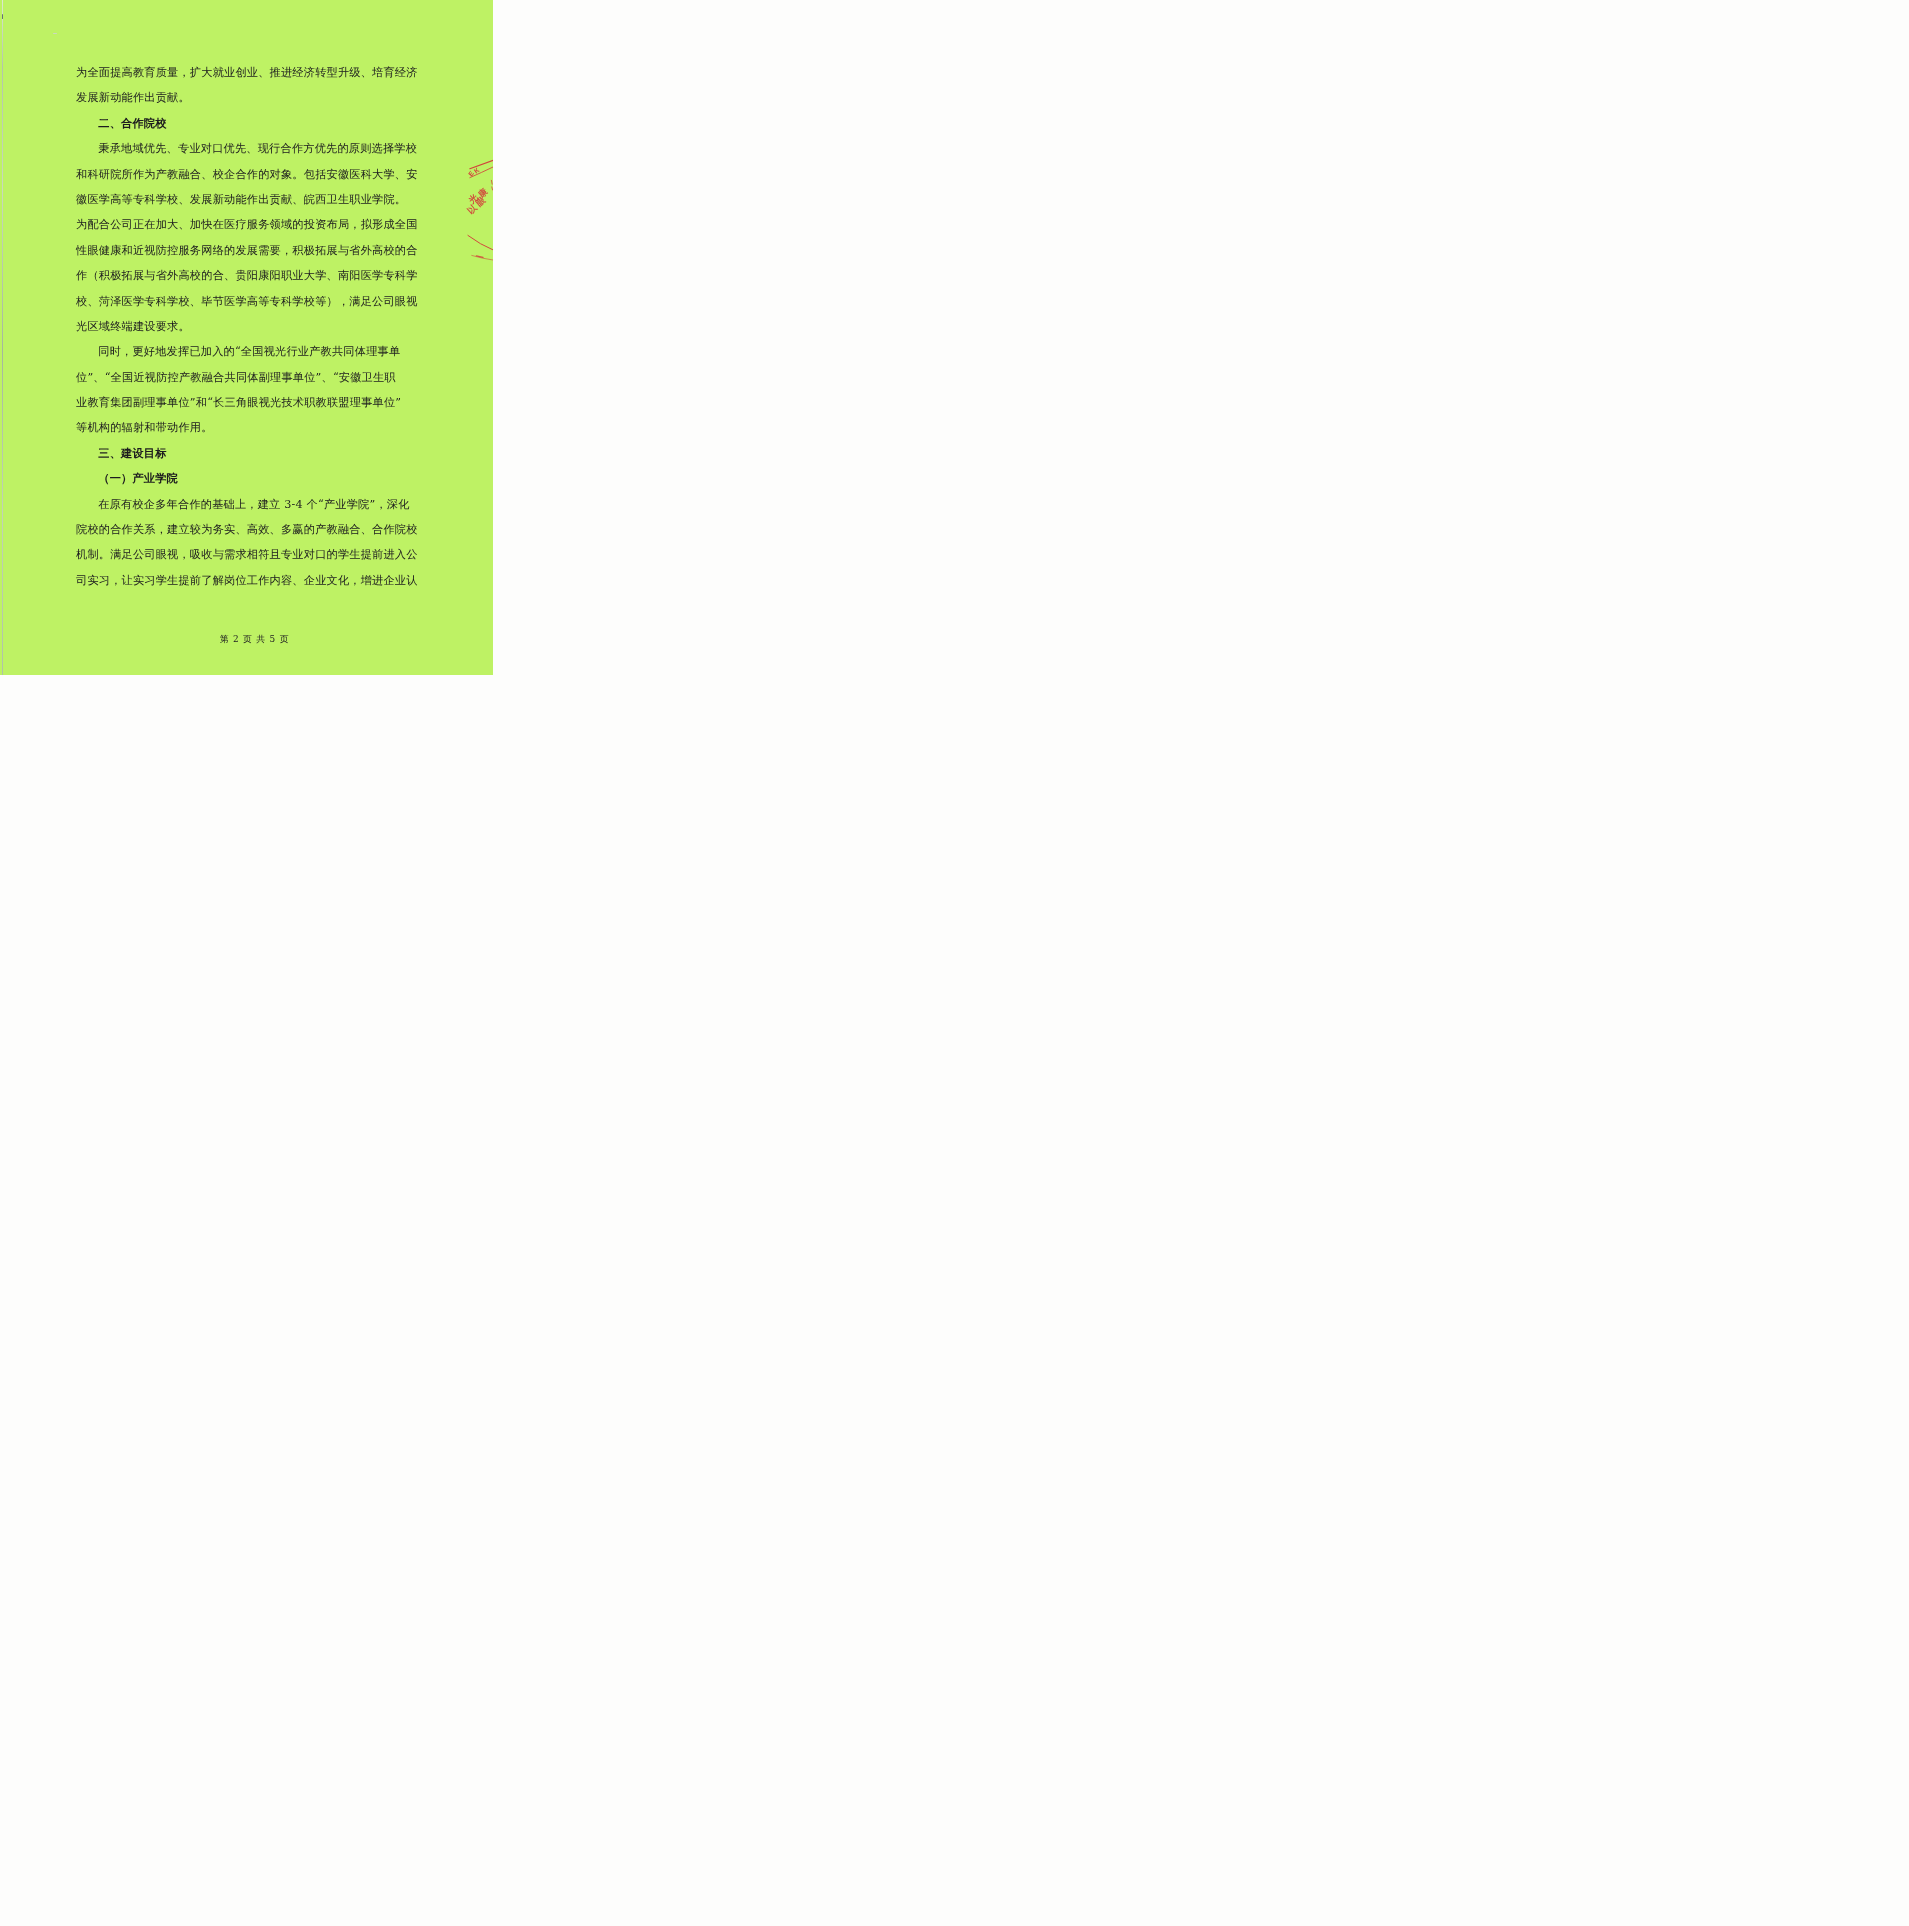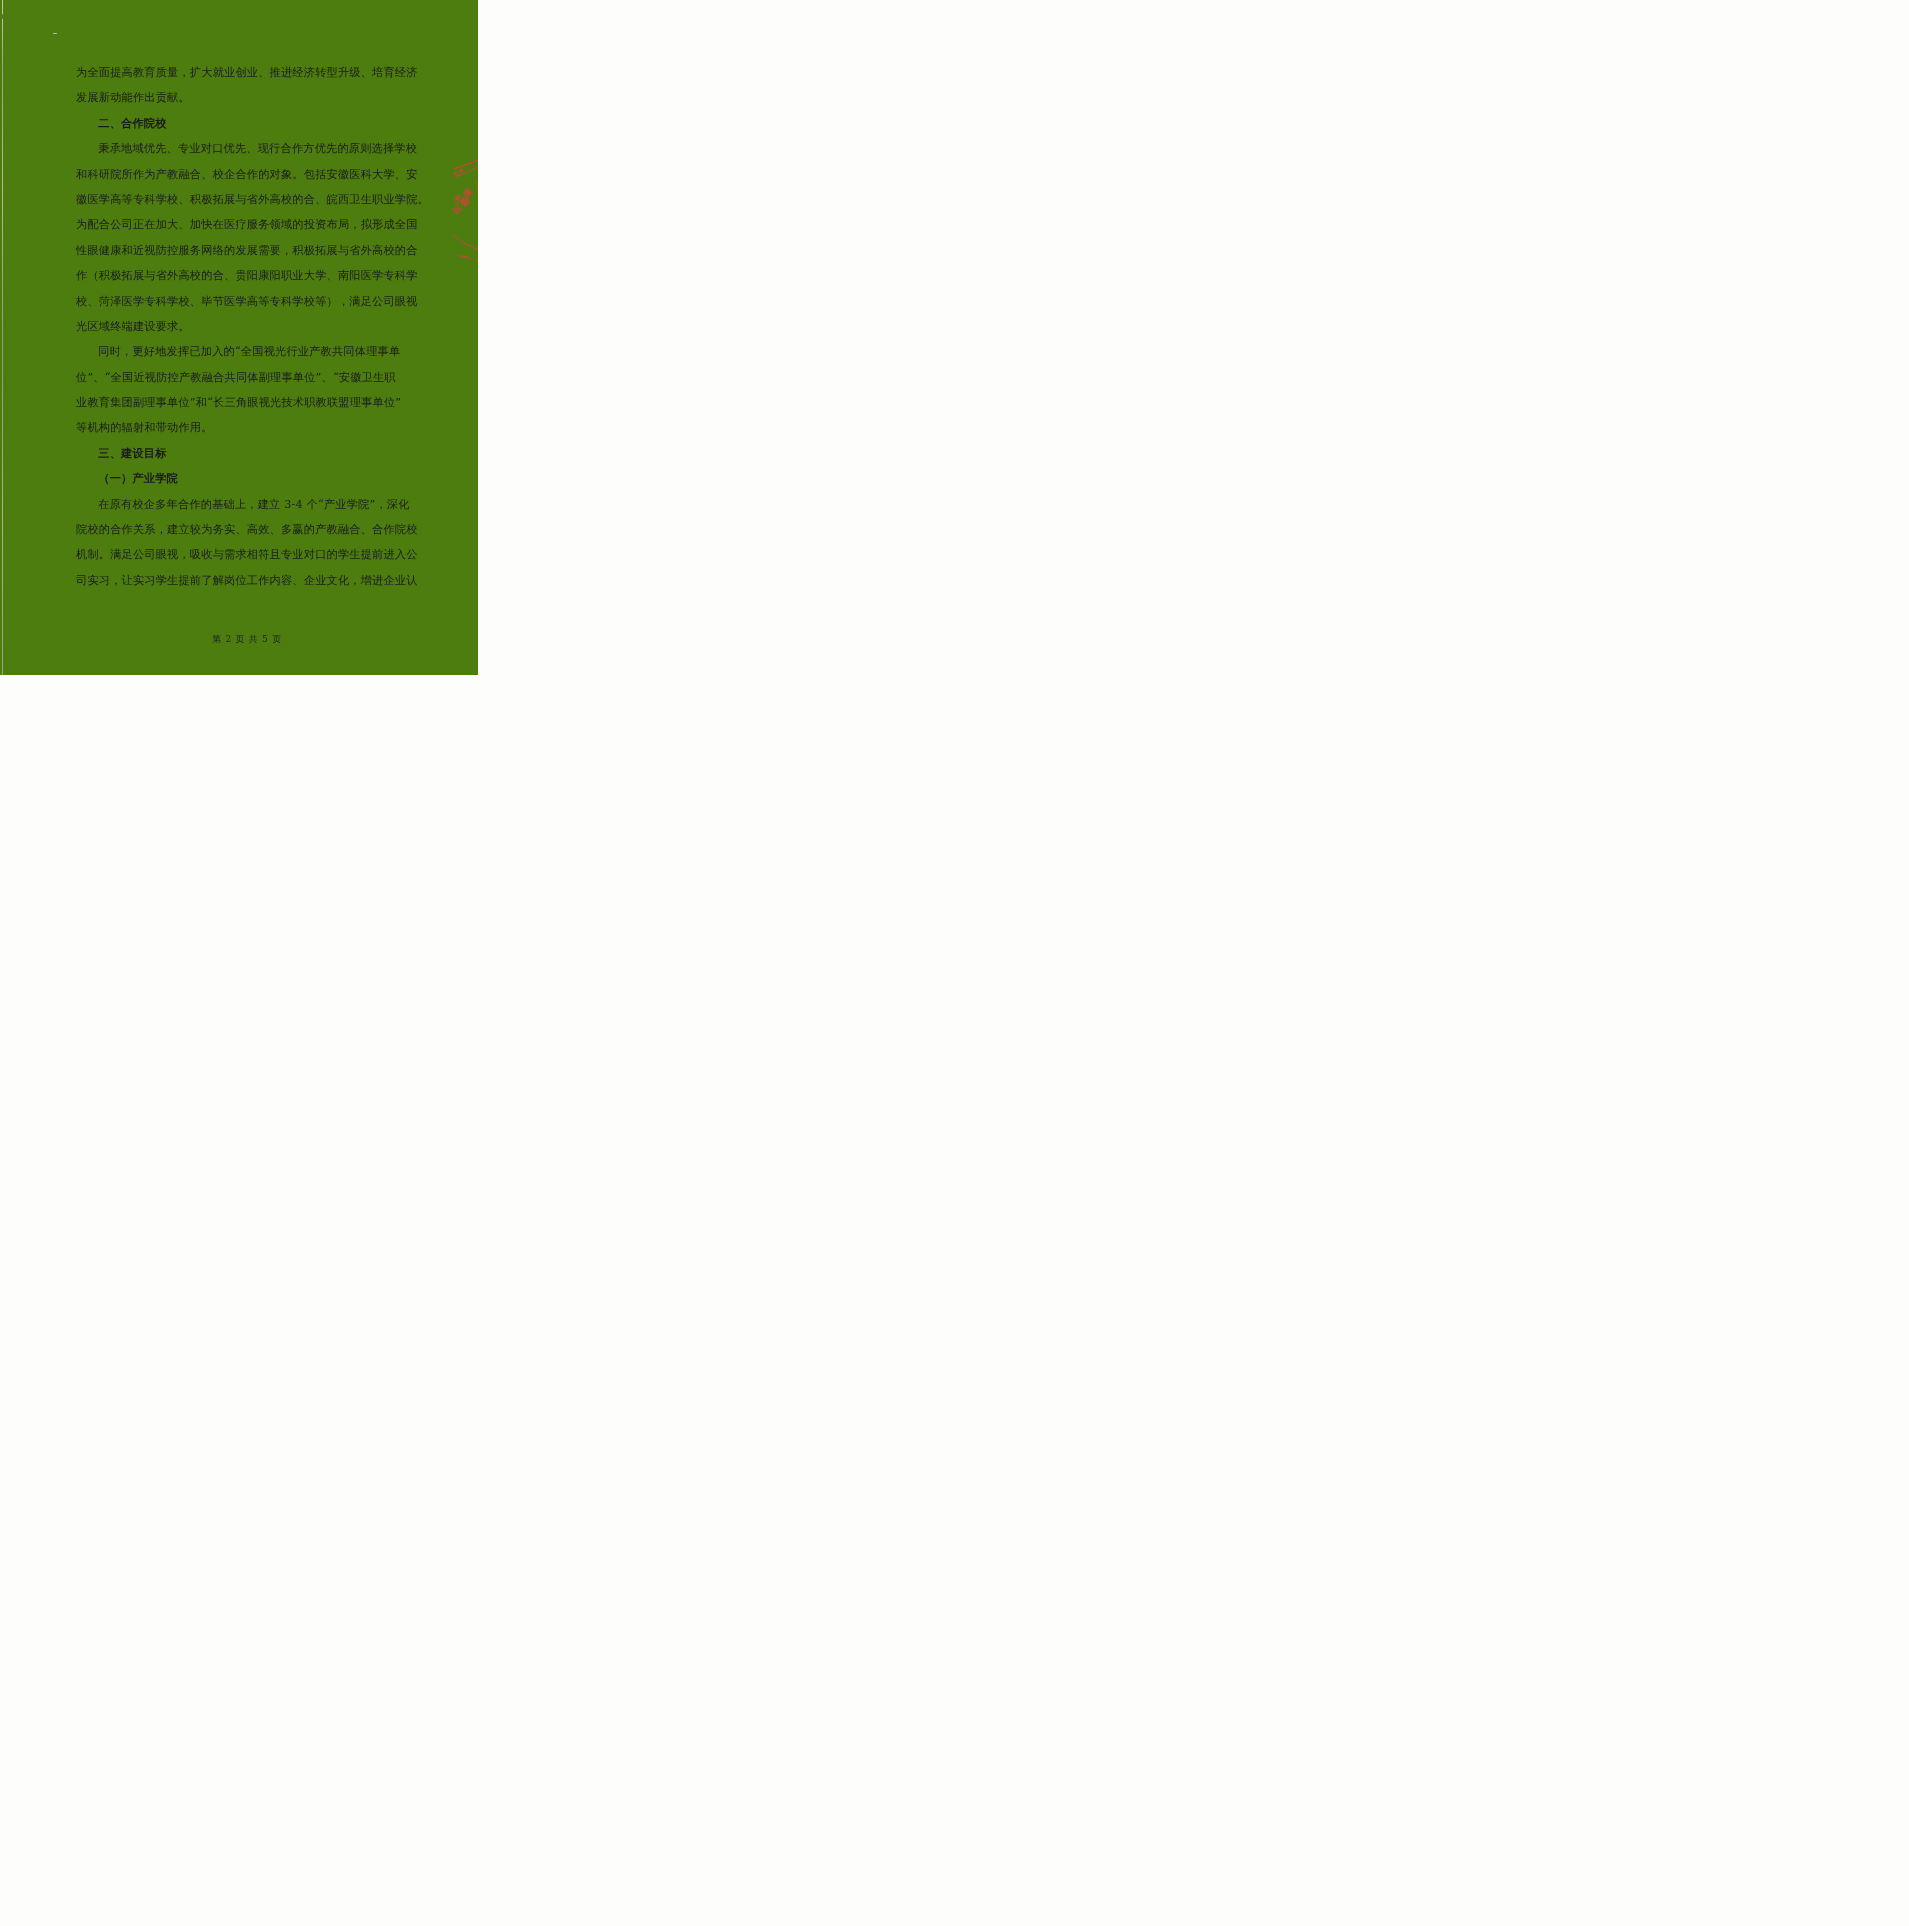--- a/index.html
+++ b/index.html
@@ -4,24 +4,25 @@
 <style>
   html, body {
     margin: 0;
     padding: 0;
     background: #fdfdfc;
   }
   .page {
     position: relative;
     width: 478px;
     height: 675px;
-    background: #4d7c0f;
+    background: #bef264;
     overflow: hidden;
     font-family: "DejaVu Serif", "Liberation Serif", serif;
     color: #1c1c1e;
+    padding-left: 15px;
   }
   
   .scan-line {
     position: absolute;
     left: 2.3px; top: 0;
     width: 0.8px; height: 100%;
     background: linear-gradient(
       #e4e8ee 0%, #aeb6c2 10%, #ccd2da 28%,
       #9aa4b0 52%, #c2c8d2 76%, #aab2be 100%);
     opacity: .75;
@@ -105,21 +106,21 @@
   <div class="scan-line"></div>
   <div class="scan-blob"></div>
   <div class="scan-dash"></div>
 
   <div class="content">
       <div class="line">为全面提高教育质量，扩大就业创业、推进经济转型升级、培育经济</div>
       <div class="line">发展新动能作出贡献。</div>
       <div class="line indent bold">二、合作院校</div>
       <div class="line indent">秉承地域优先、专业对口优先、现行合作方优先的原则选择学校</div>
       <div class="line">和科研院所作为产教融合、校企合作的对象。包括安徽医科大学、安</div>
-      <div class="line">徽医学高等专科学校、积极拓展与省外高校的合、皖西卫生职业学院。</div>
+      <div class="line">徽医学高等专科学校、发展新动能作出贡献、皖西卫生职业学院。</div>
       <div class="line">为配合公司正在加大、加快在医疗服务领域的投资布局，拟形成全国</div>
       <div class="line">性眼健康和近视防控服务网络的发展需要，积极拓展与省外高校的合</div>
       <div class="line">作（积极拓展与省外高校的合、贵阳康阳职业大学、南阳医学专科学</div>
       <div class="line">校、菏泽医学专科学校、毕节医学高等专科学校等），满足公司眼视</div>
       <div class="line">光区域终端建设要求。</div>
       <div class="line indent">同时，更好地发挥已加入的“全国视光行业产教共同体理事单</div>
       <div class="line">位”、“全国近视防控产教融合共同体副理事单位”、“安徽卫生职</div>
       <div class="line">业教育集团副理事单位”和“长三角眼视光技术职教联盟理事单位”</div>
       <div class="line">等机构的辐射和带动作用。</div>
       <div class="line indent bold">三、建设目标</div>

